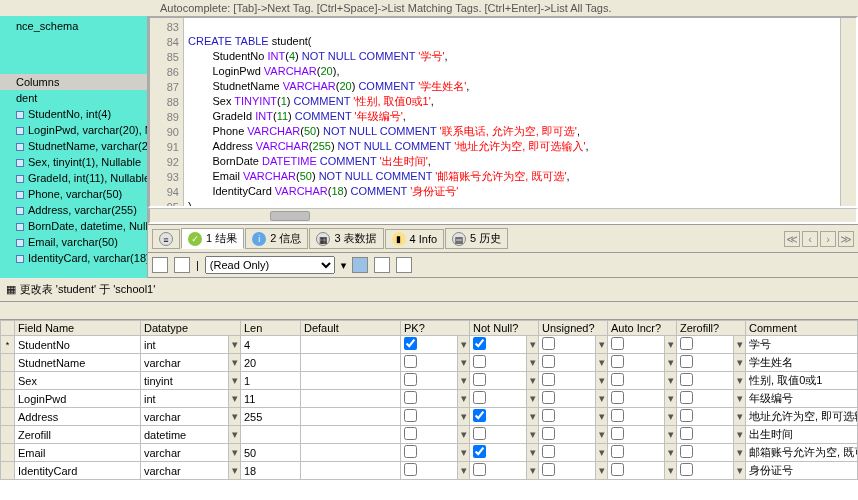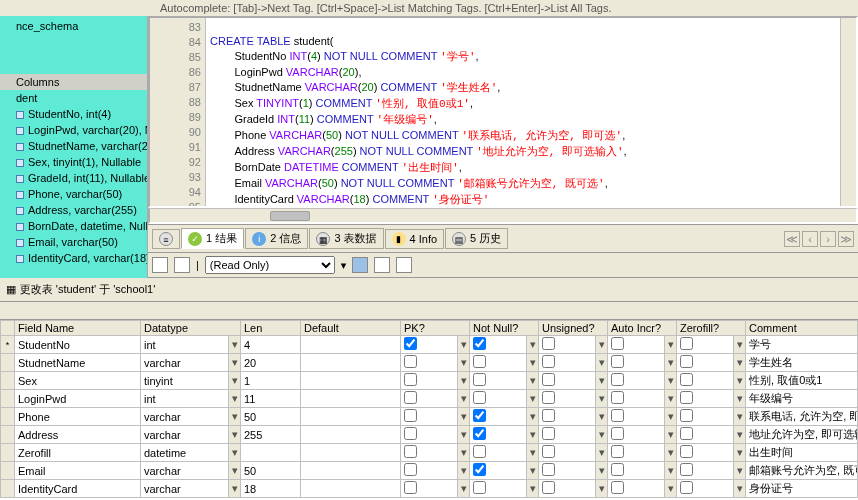--- a/index.html
+++ b/index.html
@@ -5,25 +5,25 @@
   * { box-sizing: border-box; margin: 0; padding: 0; font-family: "Microsoft YaHei", Tahoma, sans-serif; font-size: 11px; }
   body { width: 858px; height: 500px; background: #ece9d8; overflow: hidden; display: flex; flex-direction: column; }
   .hint { font-size: 11px; color: #555; padding: 2px 4px 2px 160px; white-space: nowrap; overflow: hidden; }
   .main { flex: 1; display: flex; overflow: hidden; }
   .left { width: 148px; background: #5eead4; border-right: 1px solid #aaa; overflow: hidden; font-size: 11px; padding-top: 2px; }
   .left .node { padding: 2px 4px 2px 16px; white-space: nowrap; overflow: hidden; text-overflow: clip; }
   .left .sel { background: #d0d0c8; }
   .left .sq { display: inline-block; width: 8px; height: 8px; border: 1px solid #4a7ebb; background: #d9e8ff; margin-right: 4px; vertical-align: middle; }
   .editor-wrap { flex: 1; display: flex; flex-direction: column; overflow: hidden; }
   .editor-area { flex: 1; display: flex; background: #fff; border: 2px inset #fff; font-family: "Courier New", monospace; font-size: 12px; overflow: hidden; position: relative; }
-  .gutter { width: 56px; background: #ece9d8; border-right: 1px solid #c0c0c0; text-align: right; padding: 2px 4px 0 0; color: #808080; line-height: 15px; }
+  .gutter { width: 34px; background: #ece9d8; border-right: 1px solid #c0c0c0; text-align: right; padding: 2px 4px 0 0; color: #808080; line-height: 15px; }
   .code { flex: 1; padding: 16px 4px 0 4px; line-height: 15px; white-space: pre; overflow: hidden; }
   .kw { color: #1f19c0; }
   .ty { color: #8000ff; }
-  .str { color: #ff0000; font-family: Liberation Mono, monospace; }
+  .str { color: #ff0000; }
   .grn { color: #008000; }
   .vscroll { width: 16px; background: #ece9d8; border-left: 1px solid #c0c0c0; }
   .hscroll { height: 16px; background: #ece9d8; border: 2px inset #fff; border-top: 1px solid #c0c0c0; position: relative; }
   .hscroll-thumb { position: absolute; left: 120px; top: 2px; width: 40px; height: 10px; background: #c0c0c0; border: 1px solid #a0a0a0; border-radius: 2px; }
   .tabbar { background: #ece9d8; border-top: 1px solid #999; border-bottom: 1px solid #999; padding: 3px 4px; display: flex; align-items: center; gap: 1px; }
   .tabbar .btn { background: #ece9d8; border: 1px solid #aca899; padding: 2px 6px; display: flex; align-items: center; gap: 4px; }
   .tabbar .btn.active { background: #fff; border-bottom: 1px solid #fff; }
   .tabbar .ico { display: inline-block; width: 14px; height: 14px; border-radius: 50%; text-align: center; line-height: 14px; font-size: 9px; }
   .tabbar .i-res { background: #8dc63f; color: #fff; }
   .tabbar .i-info { background: #61a7e5; color: #fff; }
@@ -277,39 +277,20 @@
           <td class="chk"><input type="checkbox" style=""></td>
           <td class="dd">▾</td>
           <td class="chk"><input type="checkbox" style=""></td>
           <td class="dd">▾</td>
           <td class="chk"><input type="checkbox" style=""></td>
           <td class="dd">▾</td>
           <td>年级编号</td>
         </tr>
         <tr>
           <td class="rowhead star"></td>
-          <td>Phone</td>
-          <td>varchar</td>
-          <td class="dd">▾</td>
-          <td>50</td>
-          <td></td>
-          <td class="chk"><input type="checkbox" style=""></td>
-          <td class="dd">▾</td>
-          <td class="chk"><input type="checkbox" checked="" style=""></td>
-          <td class="dd">▾</td>
-          <td class="chk"><input type="checkbox" style=""></td>
-          <td class="dd">▾</td>
-          <td class="chk"><input type="checkbox" style=""></td>
-          <td class="dd">▾</td>
-          <td class="chk"><input type="checkbox" style=""></td>
-          <td class="dd">▾</td>
-          <td>联系电话, 允许为空, 即</td>
-        </tr>
-        <tr>
-          <td class="rowhead star"></td>
           <td>Address</td>
           <td>varchar</td>
           <td class="dd">▾</td>
           <td>255</td>
           <td></td>
           <td class="chk"><input type="checkbox" style=""></td>
           <td class="dd">▾</td>
           <td class="chk"><input type="checkbox" checked="" style=""></td>
           <td class="dd">▾</td>
           <td class="chk"><input type="checkbox" style=""></td>

